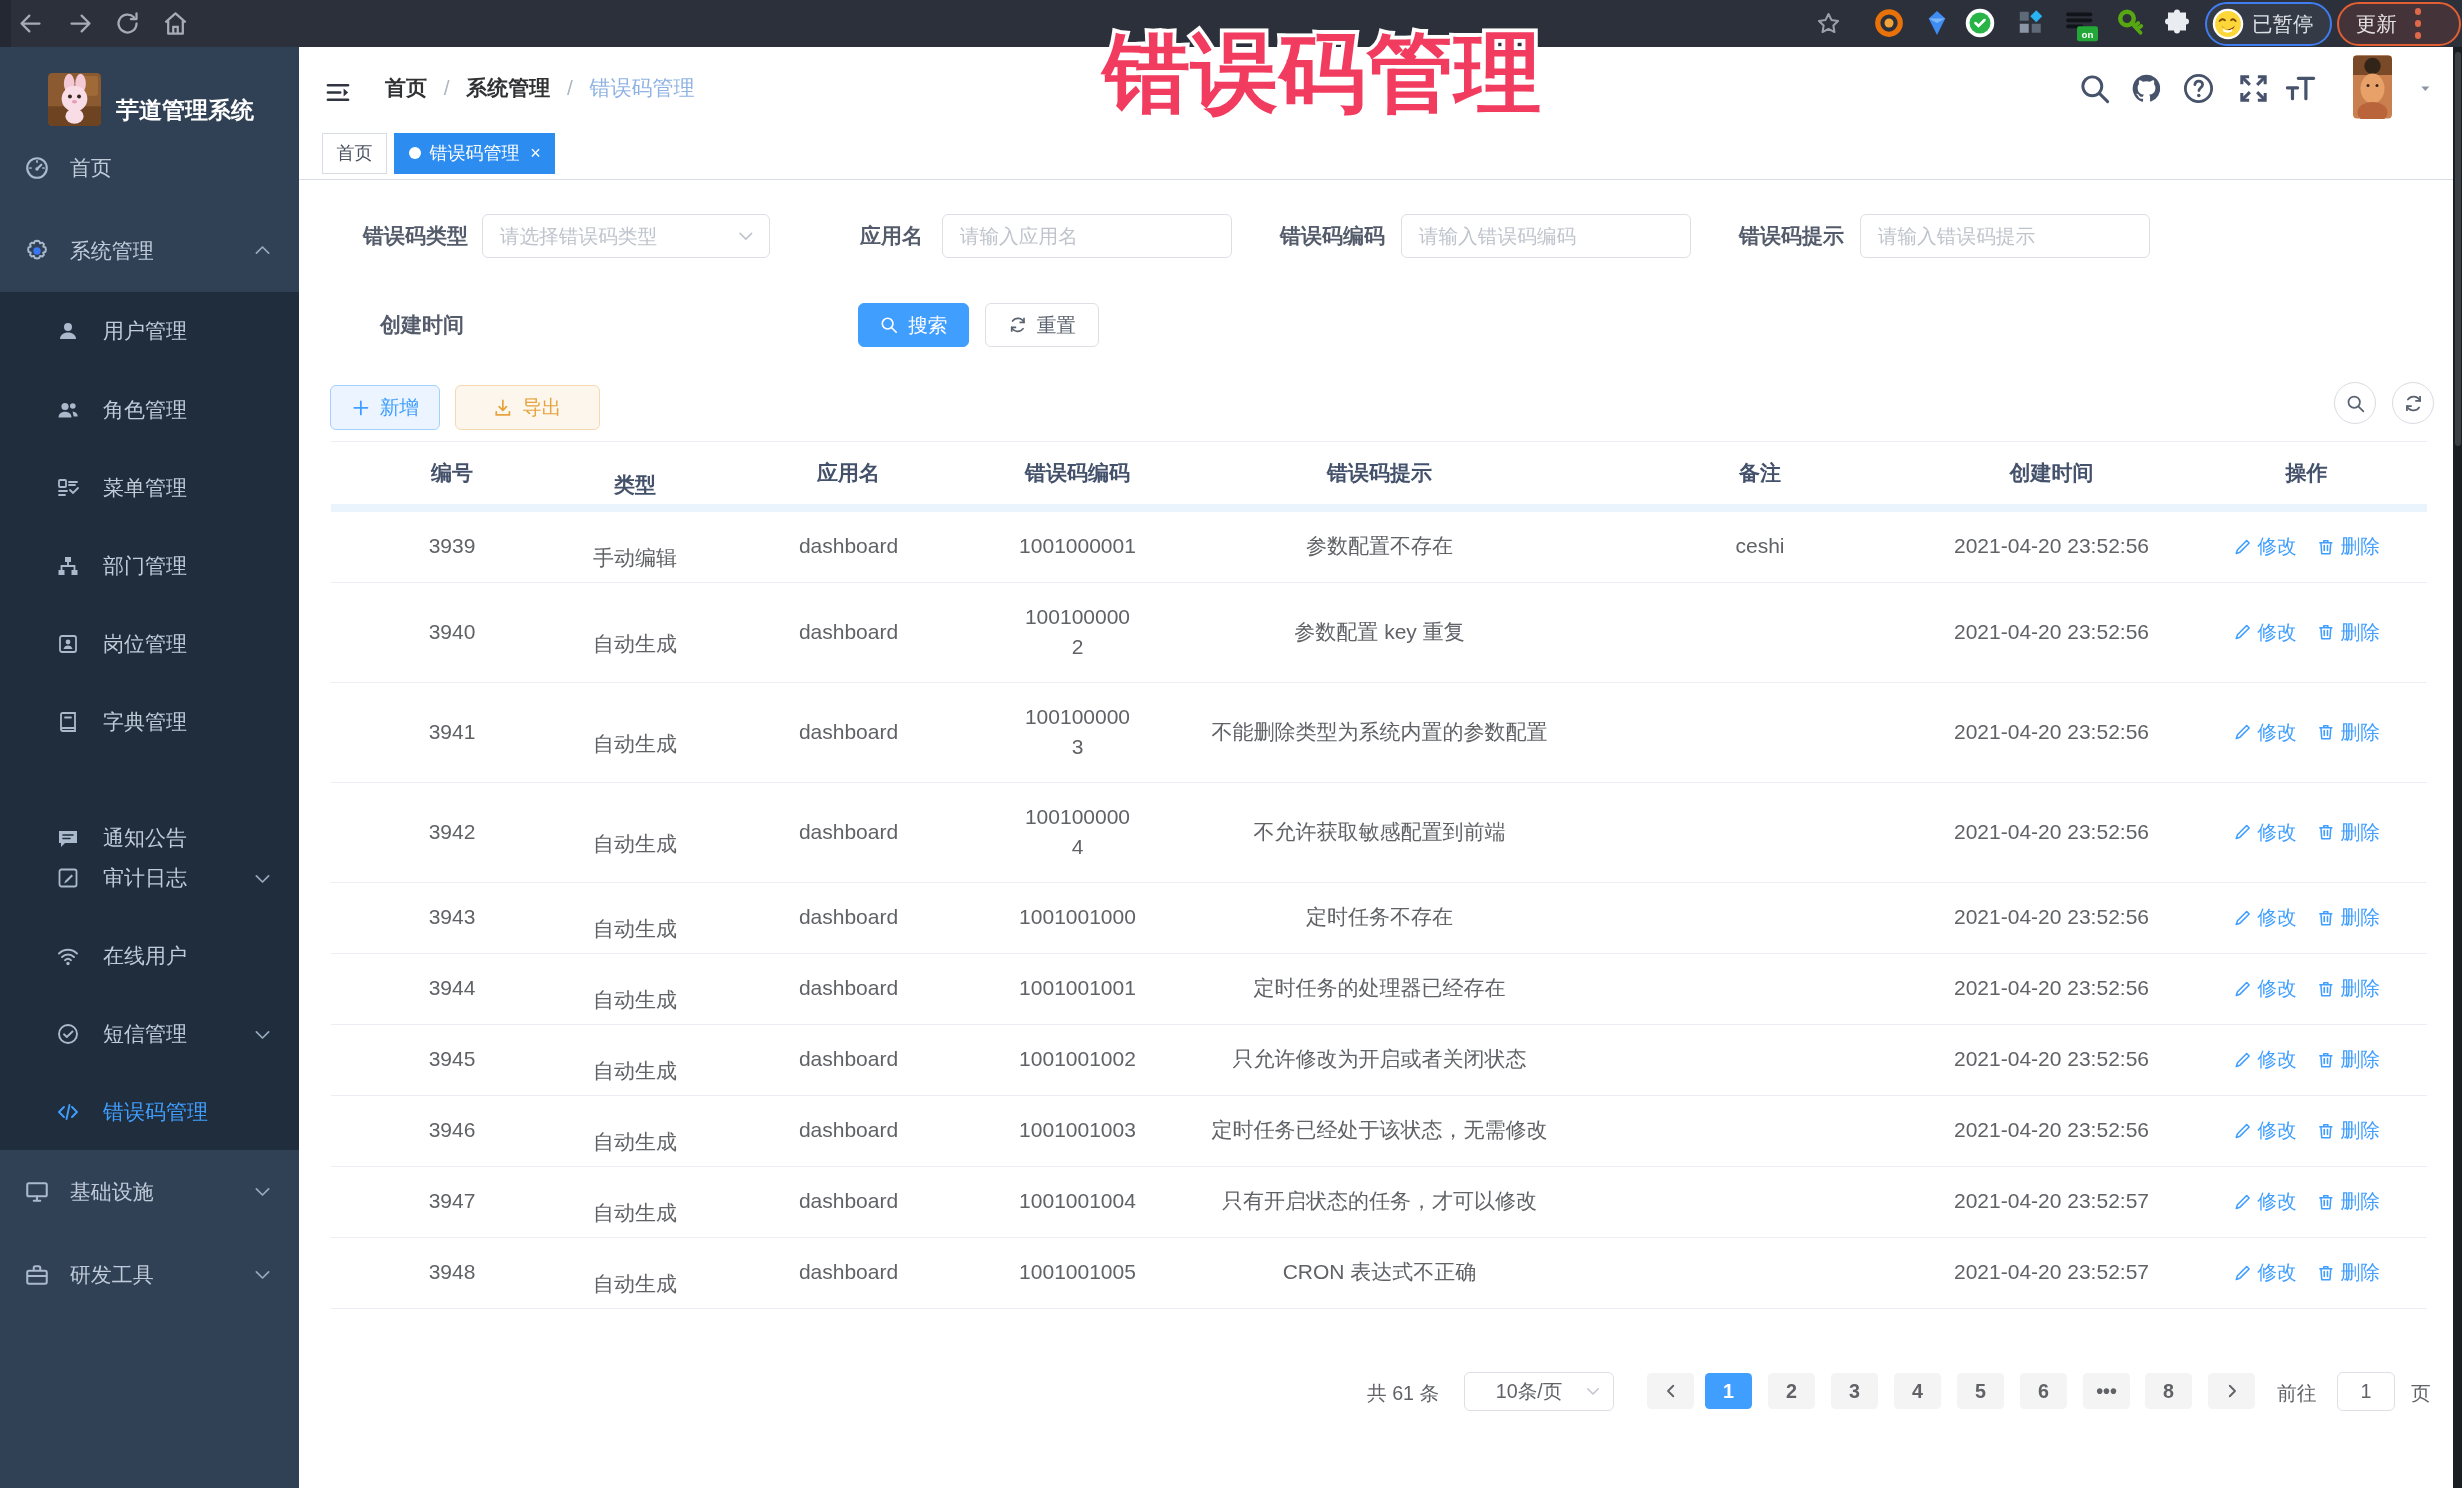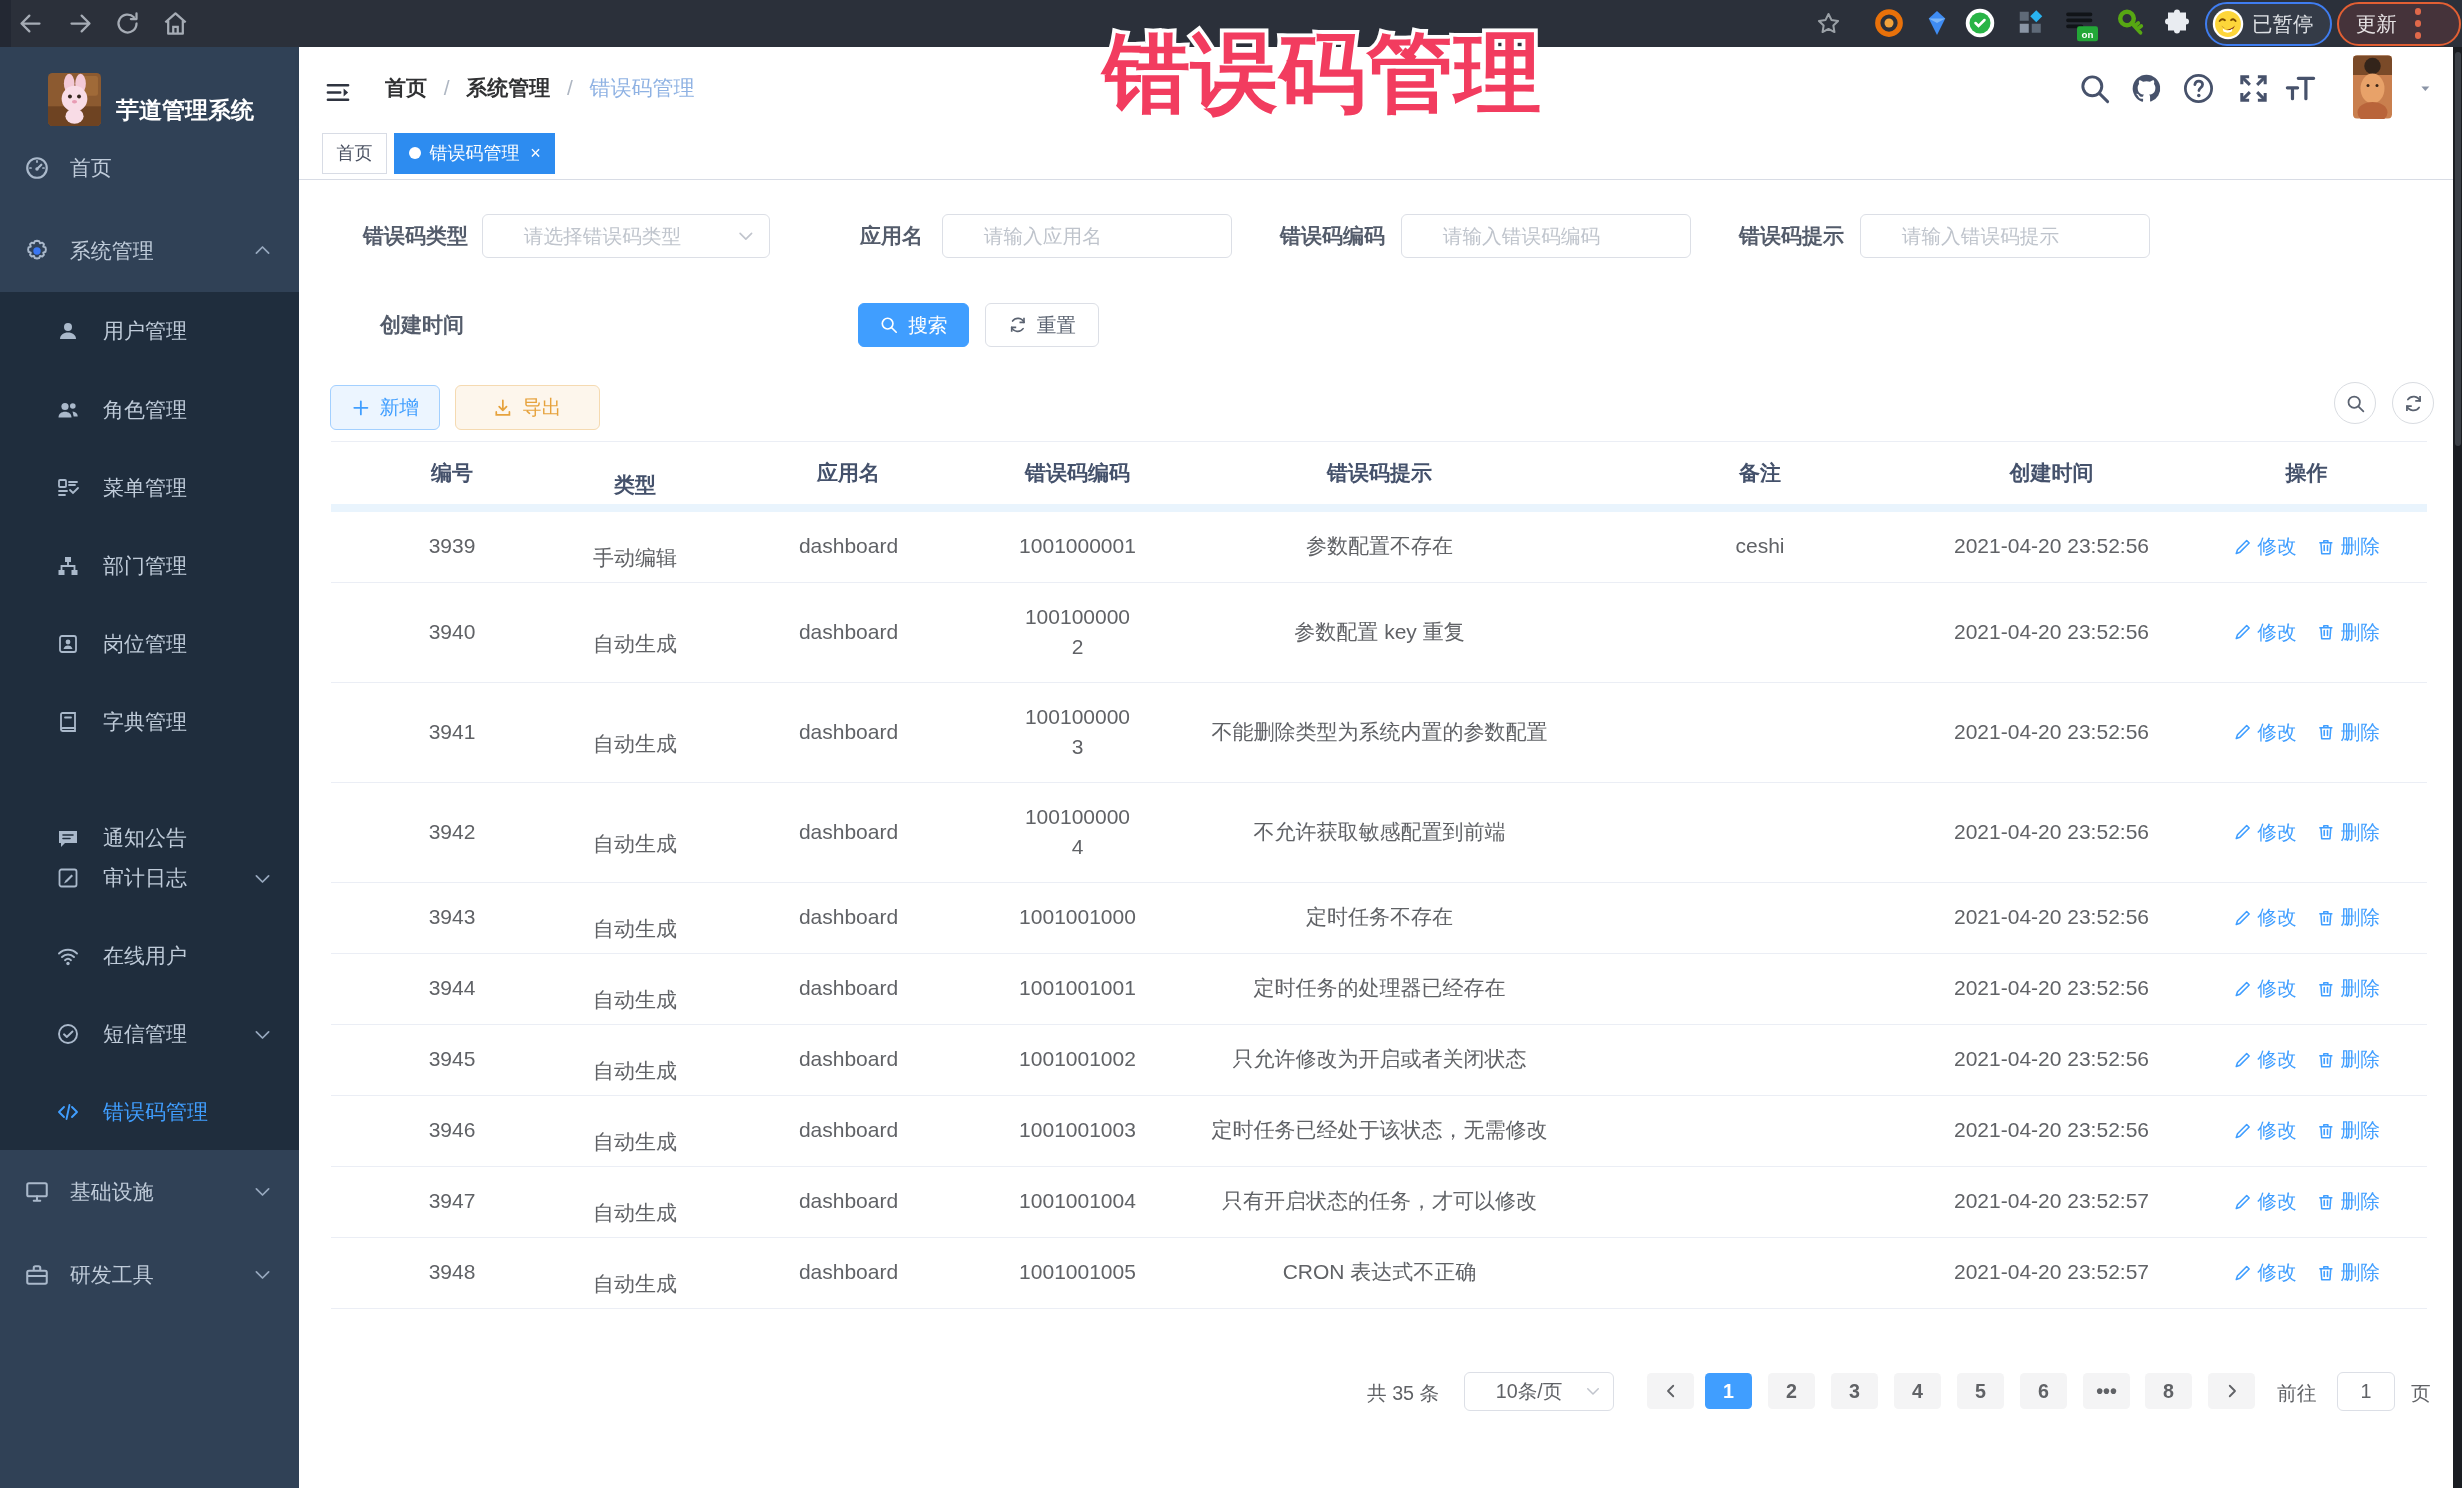--- a/index.html
+++ b/index.html
@@ -70,21 +70,21 @@
   
   #tagsbar { position:absolute; left:299px; top:128px; width:2155px; height:52px; background:#fff; border-bottom:1.5px solid #d8dce5; box-shadow:0 0.8px 2.3px rgba(0,0,0,.08); }
   .tag { position:absolute; top:4.5px; height:41px; display:flex; align-items:center; border:1.5px solid #d8dce5; background:#fff; color:#495060; font-size:18px; padding:0 13.6px; cursor:pointer; }
   .tag.active { background:#2d8cf0; border-color:#2d8cf0; color:#fff; }
   .tag .dot { width:12px; height:12px; border-radius:50%; background:#fff; margin-right:9px; }
   .tag .x { margin-left:10.6px; font-size:18px; line-height:1; }
 
   
   #content { position:absolute; left:299px; top:180px; width:2156px; height:1308px; background:#fff; }
   .f-label { position:absolute; font-size:21px; font-weight:700; color:#545c6b; text-align:right; transform:translateY(-50%); white-space:nowrap; }
-  .f-box { position:absolute; height:44px; border:1.5px solid #dcdfe6; border-radius:6px; background:#fff; display:flex; align-items:center; font-size:19.7px; color:#bfc4cc;padding-left:24px; }
+  .f-box { position:absolute; height:44px; border:1.5px solid #dcdfe6; border-radius:6px; background:#fff; display:flex; align-items:center; font-size:19.7px; color:#bfc4cc; }
   .f-box .ph { white-space:nowrap; }
   .f-box .chev-r { position:absolute; right:13.6px; width:19.7px; height:19.7px; color:#c0c4cc; }
   .f-box .cal { margin-left:16.7px; width:21px; height:21px; color:#c0c4cc; flex:none; }
   .f-date .seg { flex:1; text-align:center; }
   .f-date .dsep { color:#bfc4cc; padding:0 3px; }
   .btn { position:absolute; height:44px; border-radius:6px; display:flex; align-items:center; justify-content:center; font-size:19.7px; cursor:pointer; white-space:nowrap; }
   .btn svg { width:19.7px; height:19.7px; margin-right:9px; }
   #btn-search { background:#409eff; border:1.5px solid #409eff; color:#fff; }
   #btn-reset { background:#fff; border:1.5px solid #dcdfe6; color:#5a6270; }
   #btn-add { background:#ecf5ff; border:1.5px solid #a3d0ff; color:#409eff; }
@@ -814,21 +814,21 @@
           <span class="tcell c8"><span class="op-link"><svg viewBox="0 0 26 26" width="19.7" height="19.7">
                 <use href="#i-pencil"></use>
               </svg>修改</span><span class="op-link"><svg viewBox="0 0 26 26" width="19.7" height="19.7">
                 <use href="#i-trash"></use>
               </svg>删除</span></span>
         </div>
       </div>
   </div>
 
   <div id="pager">
-    <span id="pg-total">共 35 条</span>
+    <span id="pg-total">共 61 条</span>
     <div id="pg-size">
       <span class="txt">10条/页</span>
       <svg class="chev-r" viewBox="0 0 24 24" width="18" height="18">
           <use href="#i-chev-down"></use>
         </svg>
     </div>
     <span class="pg-btn" style="left:1348px">
         <svg viewBox="0 0 24 24" width="18" height="18">
           <use href="#i-chev-left"></use>
         </svg>

